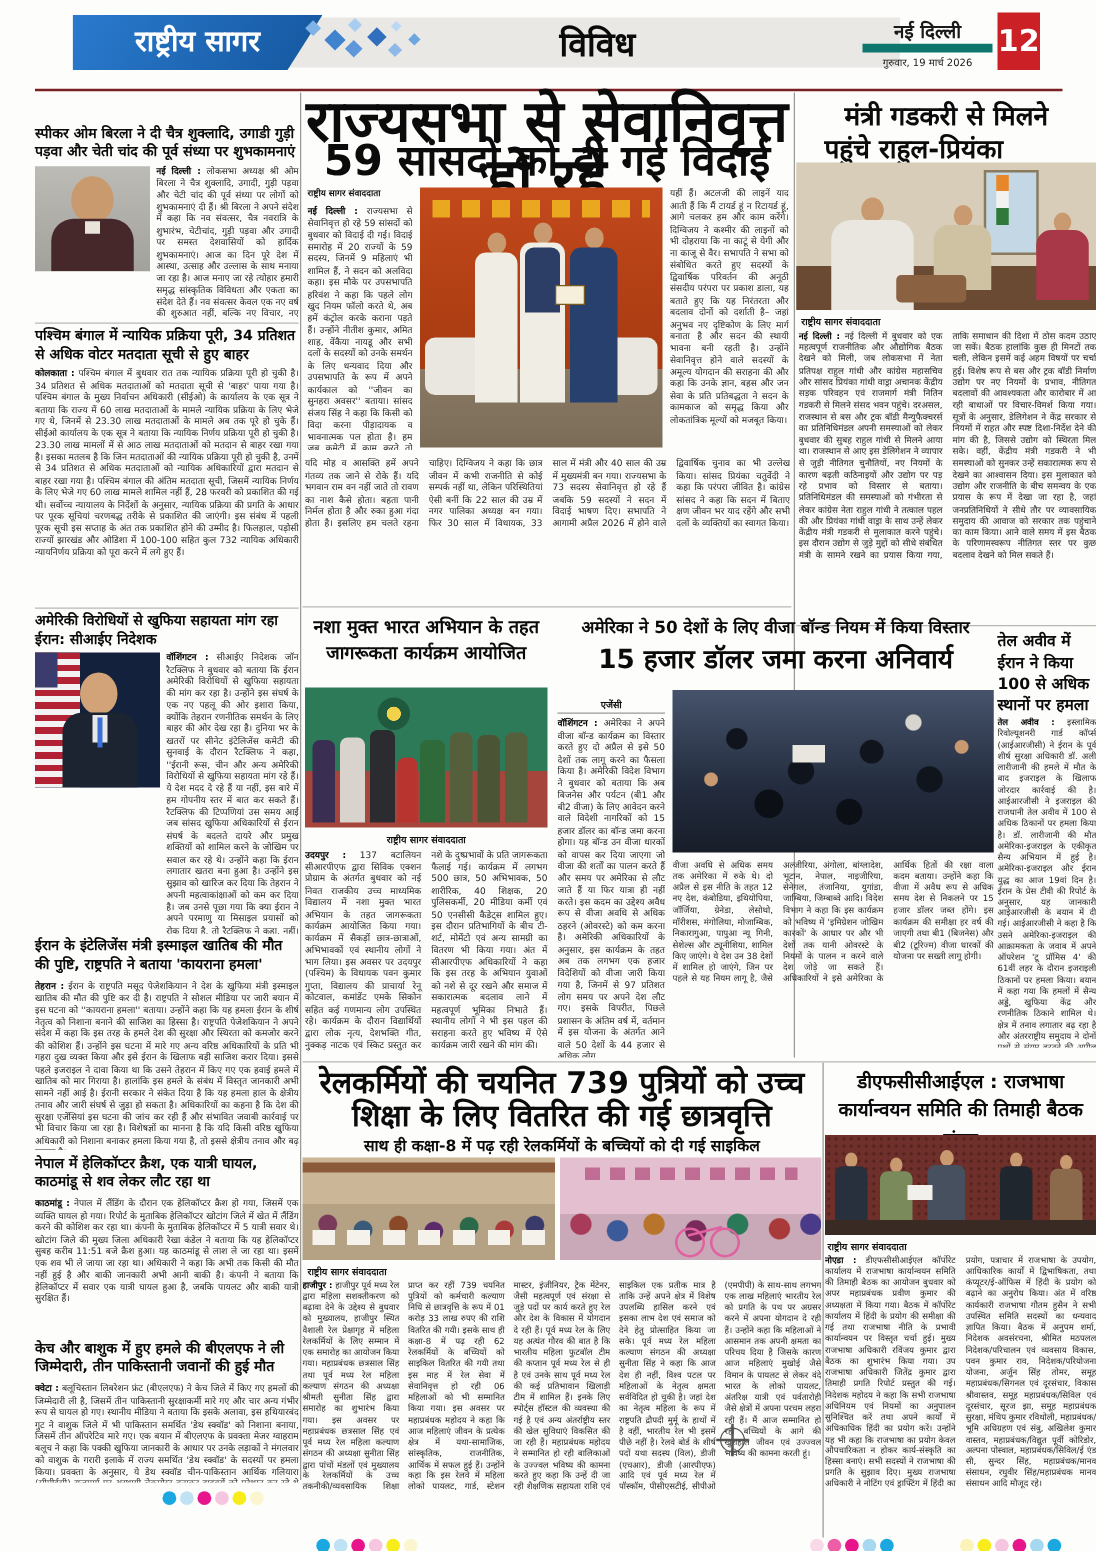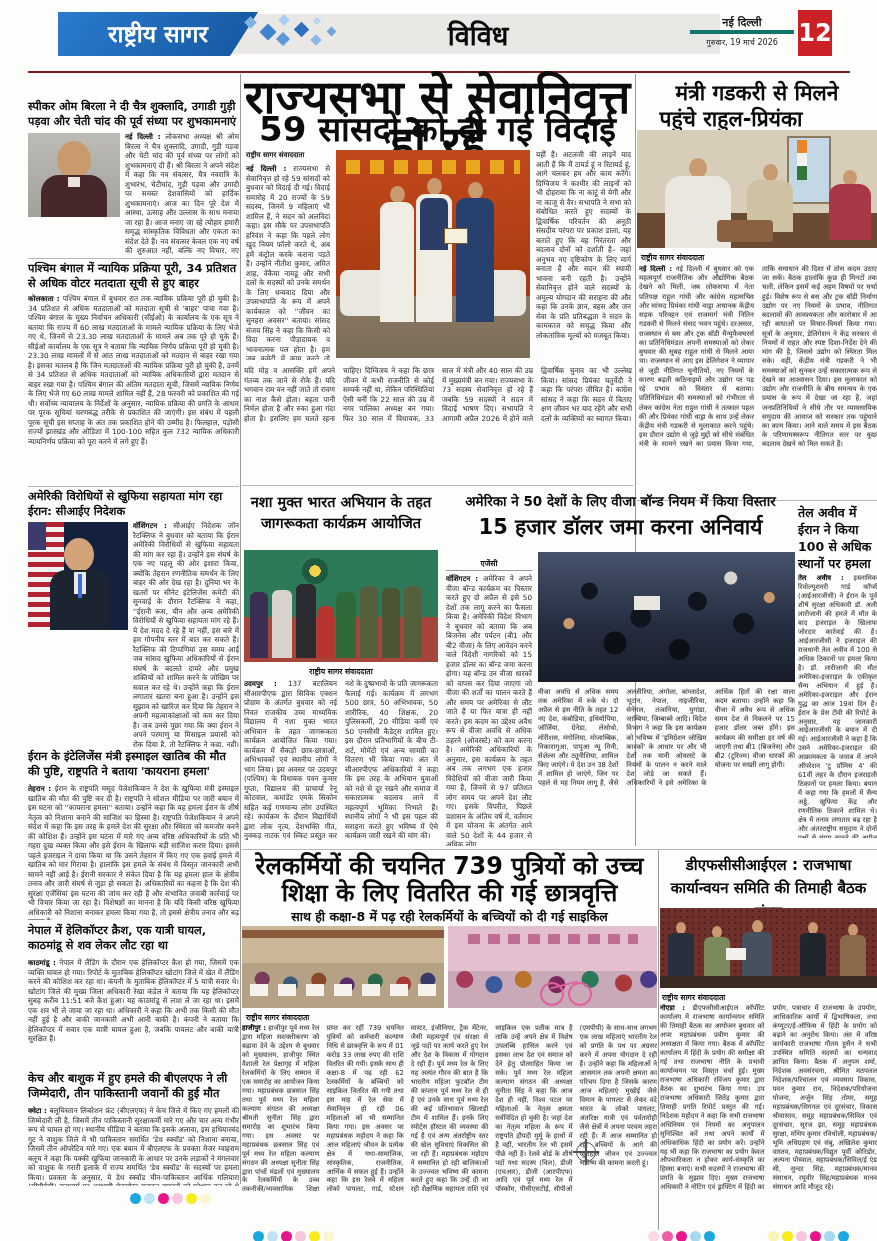--- a/index.html
+++ b/index.html
@@ -37,21 +37,21 @@
     <span class="diam" style="left:218px;top:8px;width:9px;height:9px;background:#7fb3e8;"></span>
     <span class="diam" style="left:234px;top:16px;width:12px;height:12px;background:#3f83cf;"></span>
     <span class="diam" style="left:252px;top:6px;width:8px;height:8px;background:#a9cdf0;"></span>
     <span class="diam" style="left:250px;top:24px;width:10px;height:10px;background:#5e97da;"></span>
     <span class="diam" style="left:268px;top:14px;width:11px;height:11px;background:#2f6fbe;"></span>
     <span class="diam" style="left:284px;top:26px;width:8px;height:8px;background:#8cb9e8;"></span>
     <span class="diam" style="left:286px;top:8px;width:6px;height:6px;background:#bcd7f2;"></span>
     <span class="diam" style="left:300px;top:18px;width:7px;height:7px;background:#6fa6e0;"></span>
     <div class="abs" style="left:330px;top:6px;width:240px;text-align:center;font-size:27px;font-weight:bold;color:#0a0a0a;font-family:Liberation Serif, serif;">विविध</div>
     <div class="abs" style="left:662px;top:4px;width:104px;height:40px;text-align:center;">
-      <div style="font-weight:bold;font-size:11px;border-bottom:4px solid #0f766e;padding-bottom:1px;">नई दिल्ली</div>
+      <div style="font-weight:bold;font-size:15px;border-bottom:7px solid #0f766e;padding-bottom:1px;">नई दिल्ली</div>
       <div style="font-size:8px;margin-top:2px;">गुरुवार, 19 मार्च 2026</div>
     </div>
     <div class="abs" style="left:770px;top:0px;width:34px;height:46px;background:#cc2027;">
       <div style="color:#fff;font-weight:bold;font-size:24px;text-align:center;line-height:46px;">12</div>
     </div>
     <div class="abs" style="left:0px;top:61px;width:822px;height:2px;background:#7a2020;"></div>
   </div>
 
   <div class="abs vrule" style="left:240px;top:74px;height:1110px;"></div>
   <div class="abs vrule" style="left:635px;top:74px;height:772px;"></div>

